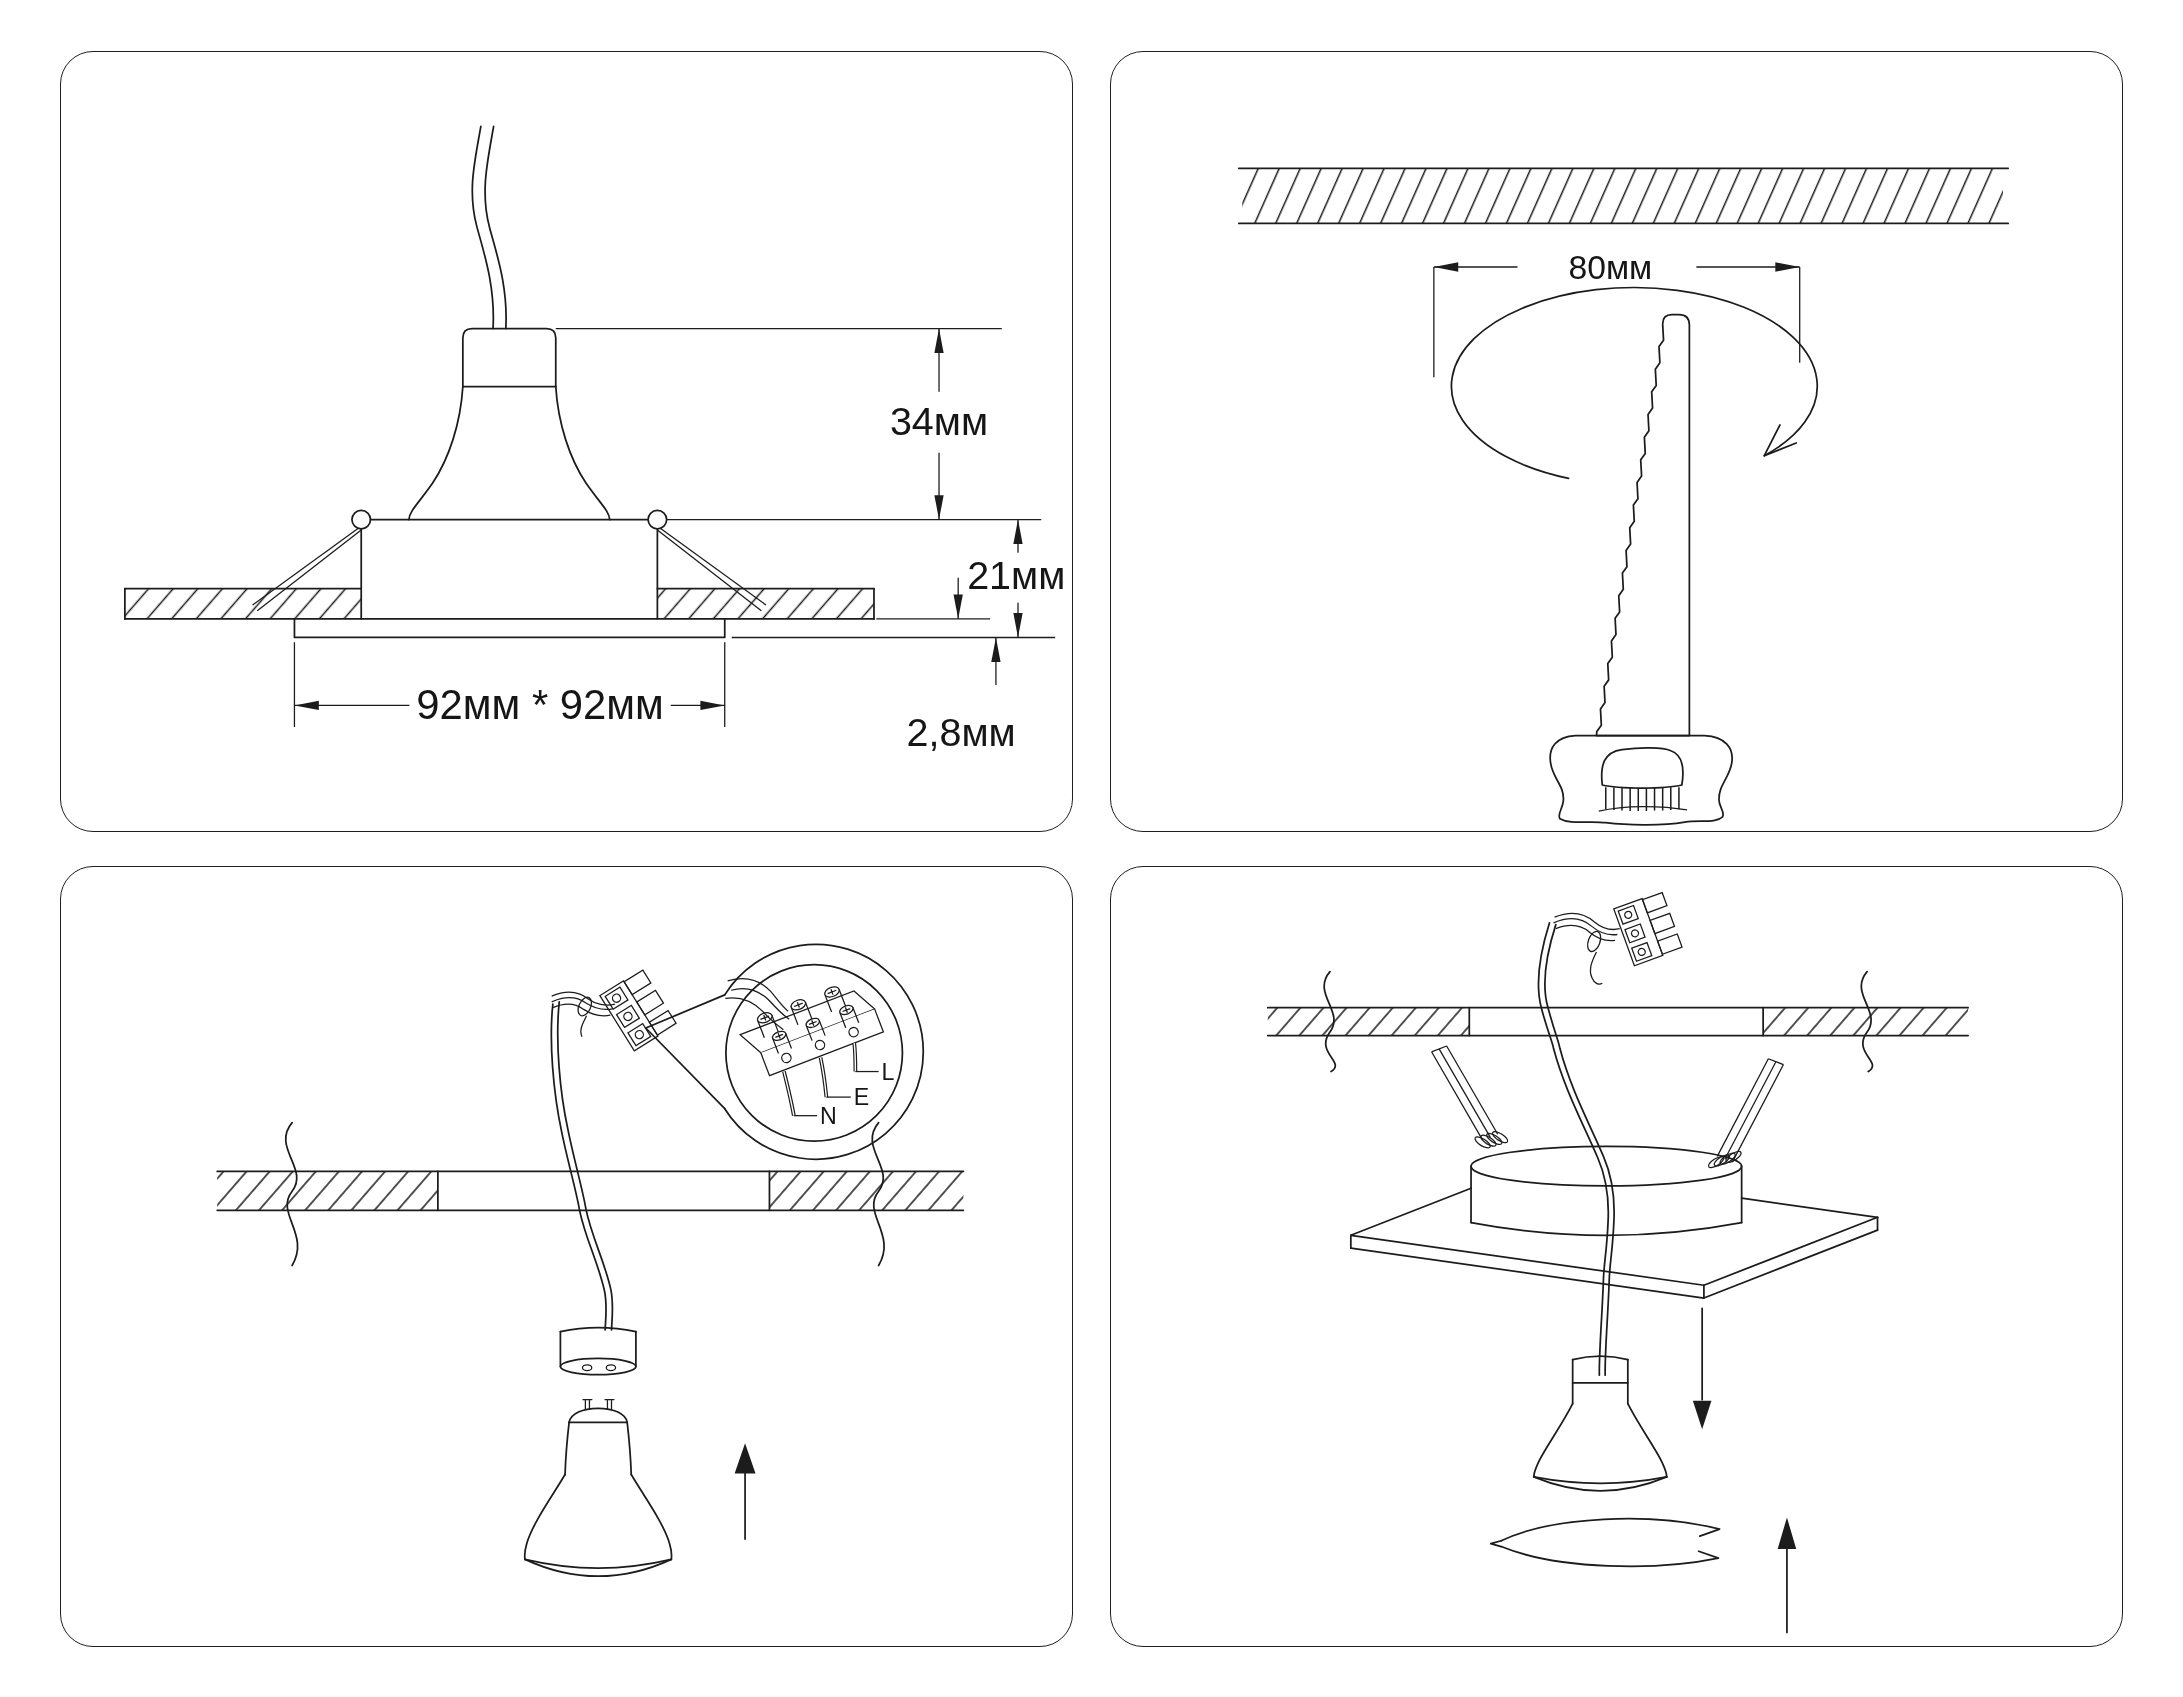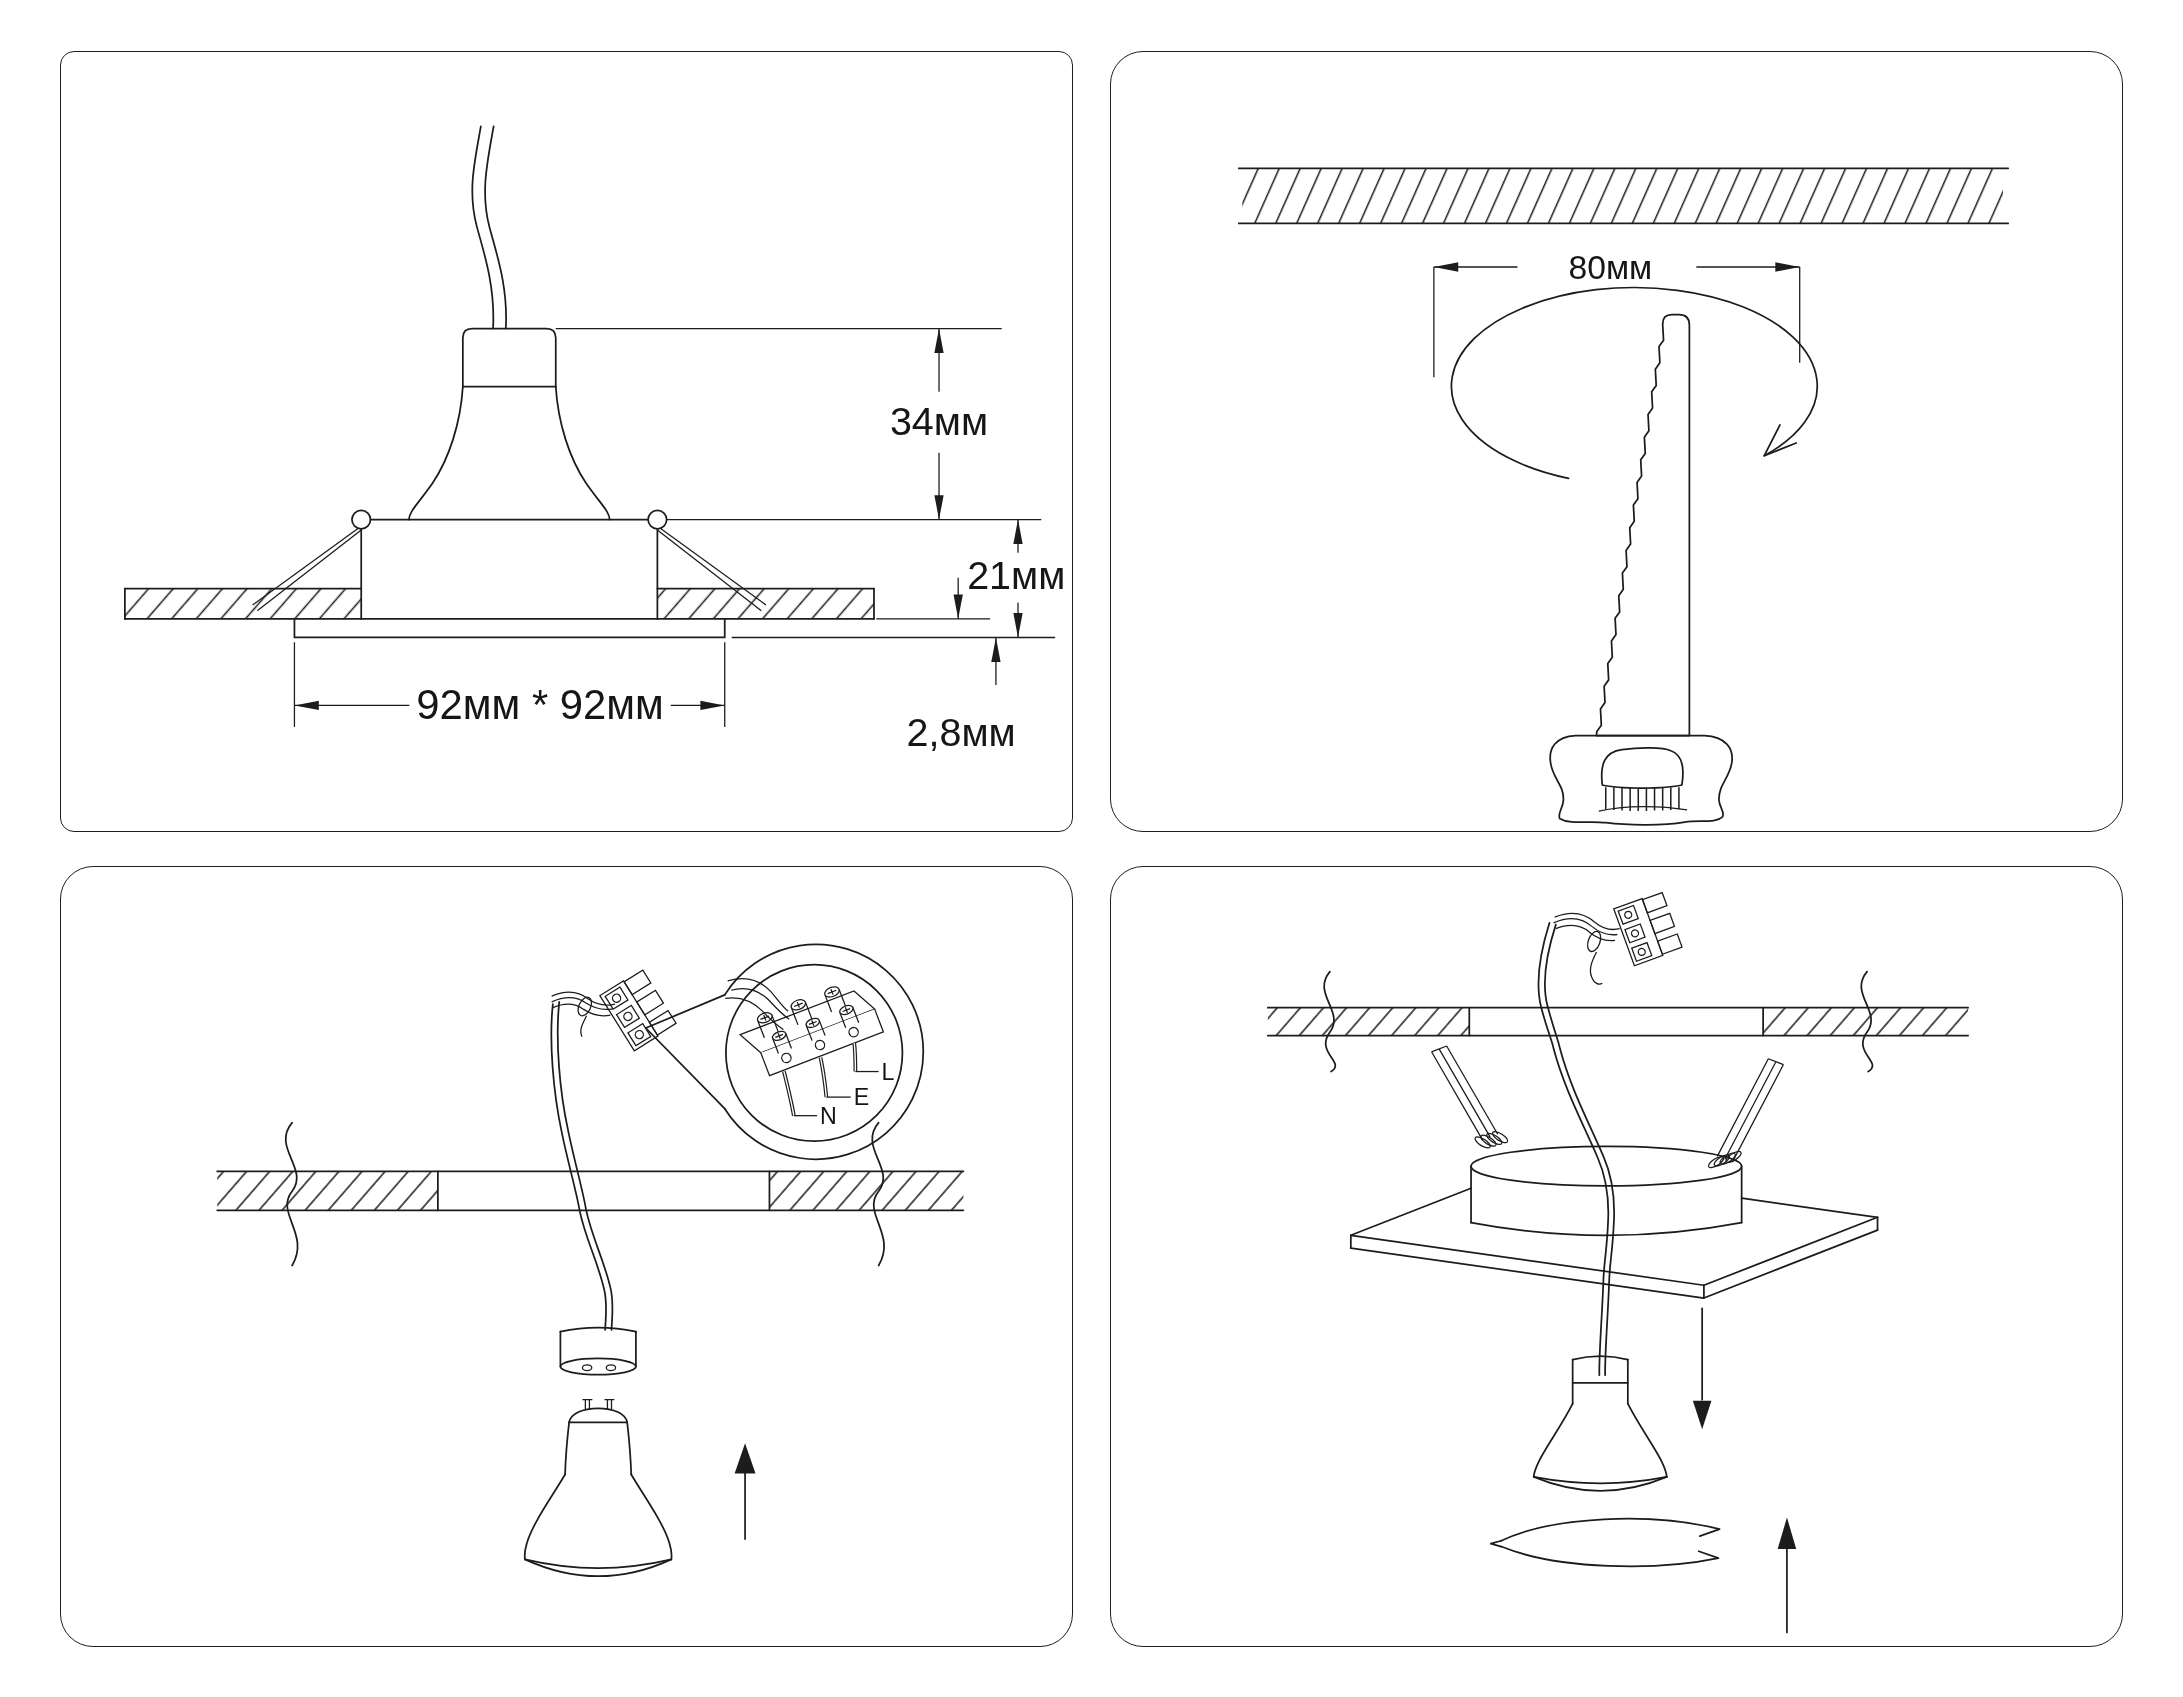--- a/index.html
+++ b/index.html
@@ -1,20 +1,20 @@
 <!DOCTYPE html>
 <html style="font-size:9.3px"><head>
 <meta charset="utf-8">
 <style>
   html,body{margin:0;padding:0;background:#ffffff;}
   #page{position:relative;width:2183px;height:1698px;background:#fff;overflow:hidden;
         font-family:"Liberation Sans",sans-serif;}
   .panel{position:absolute;width:1013px;height:781px;border:1.7px solid #1f1f1f;
          border-radius:33px;background:#fff;box-sizing:border-box;}
-  #p1{left:60px;top:51px;border-radius:14px;}
+  #p1{left:60px;top:51px;}
   #p2{left:1110px;top:51px;}
   #p3{left:60px;top:866px;}
   #p4{left:1110px;top:866px;}
   svg{display:block;width:100%;height:100%;}
   .ln{stroke:#1c1c1c;stroke-width:3;fill:none;stroke-linecap:round;stroke-linejoin:round;}
   .fine{stroke:#1c1c1c;stroke-width:2.2;fill:none;stroke-linecap:butt;}
   .arr{fill:#1c1c1c;stroke:none;}
   .lbl{fill:#161616;font-family:"Liberation Sans",sans-serif;font-weight:500;}
   .lbl-small{fill:#161616;font-family:"Liberation Sans",sans-serif;font-weight:400;}
 </style>

